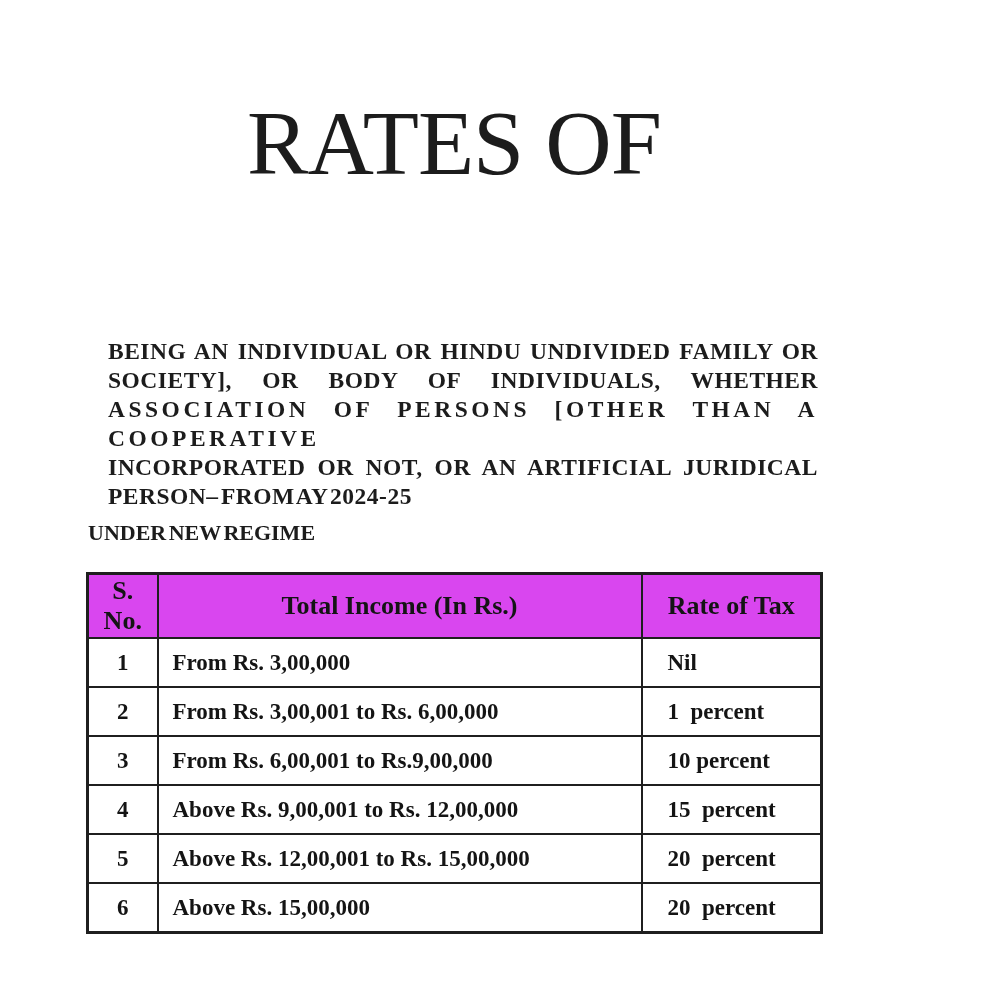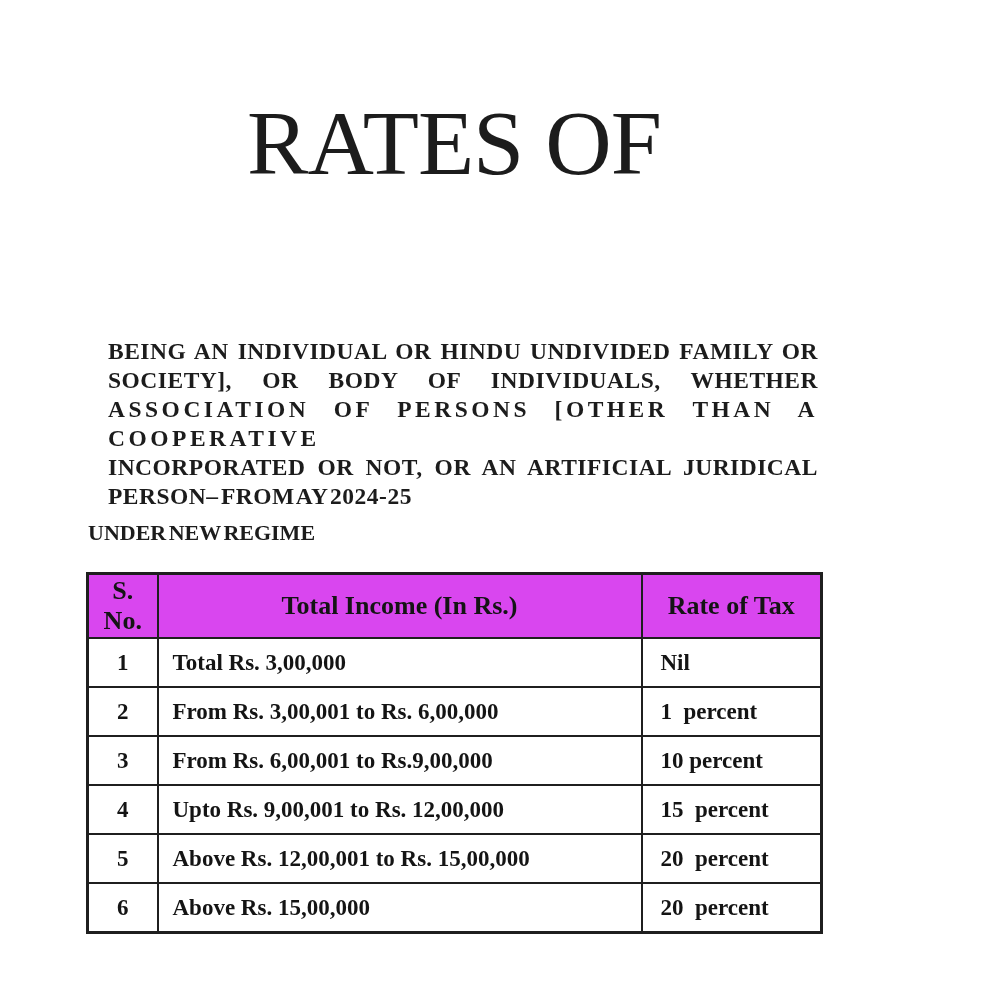--- a/index.html
+++ b/index.html
@@ -104,21 +104,21 @@
   }
   td.cell-sno {
     text-align: center;
   }
   td.cell-income {
     text-align: left;
     padding-left: 14px;
   }
   td.cell-rate {
     text-align: left;
-    padding-left: 18px;
+    padding-left: 25px;
   }
 </style>
 </head>
 <body>
 
 <div class="page">
 
   <div class="title">
     <div class="line1">RATES OF</div>
   </div>
@@ -142,36 +142,36 @@
     <thead>
       <tr>
         <th>S. No.</th>
         <th>Total Income (In Rs.)</th>
         <th>Rate of Tax</th>
       </tr>
     </thead>
     <tbody>
       <tr>
         <td class="cell-sno">1</td>
-        <td class="cell-income">Total Rs. 3,00,000</td>
+        <td class="cell-income">From Rs. 3,00,000</td>
         <td class="cell-rate">Nil</td>
       </tr>
       <tr>
         <td class="cell-sno">2</td>
         <td class="cell-income">From Rs. 3,00,001 to Rs. 6,00,000</td>
         <td class="cell-rate">1  percent</td>
       </tr>
       <tr>
         <td class="cell-sno">3</td>
         <td class="cell-income">From Rs. 6,00,001 to Rs.9,00,000</td>
         <td class="cell-rate">10 percent</td>
       </tr>
       <tr>
         <td class="cell-sno">4</td>
-        <td class="cell-income">Upto Rs. 9,00,001 to Rs. 12,00,000</td>
+        <td class="cell-income">Above Rs. 9,00,001 to Rs. 12,00,000</td>
         <td class="cell-rate">15  percent</td>
       </tr>
       <tr>
         <td class="cell-sno">5</td>
         <td class="cell-income">Above Rs. 12,00,001 to Rs. 15,00,000</td>
         <td class="cell-rate">20  percent</td>
       </tr>
       <tr>
         <td class="cell-sno">6</td>
         <td class="cell-income">Above Rs. 15,00,000</td>

